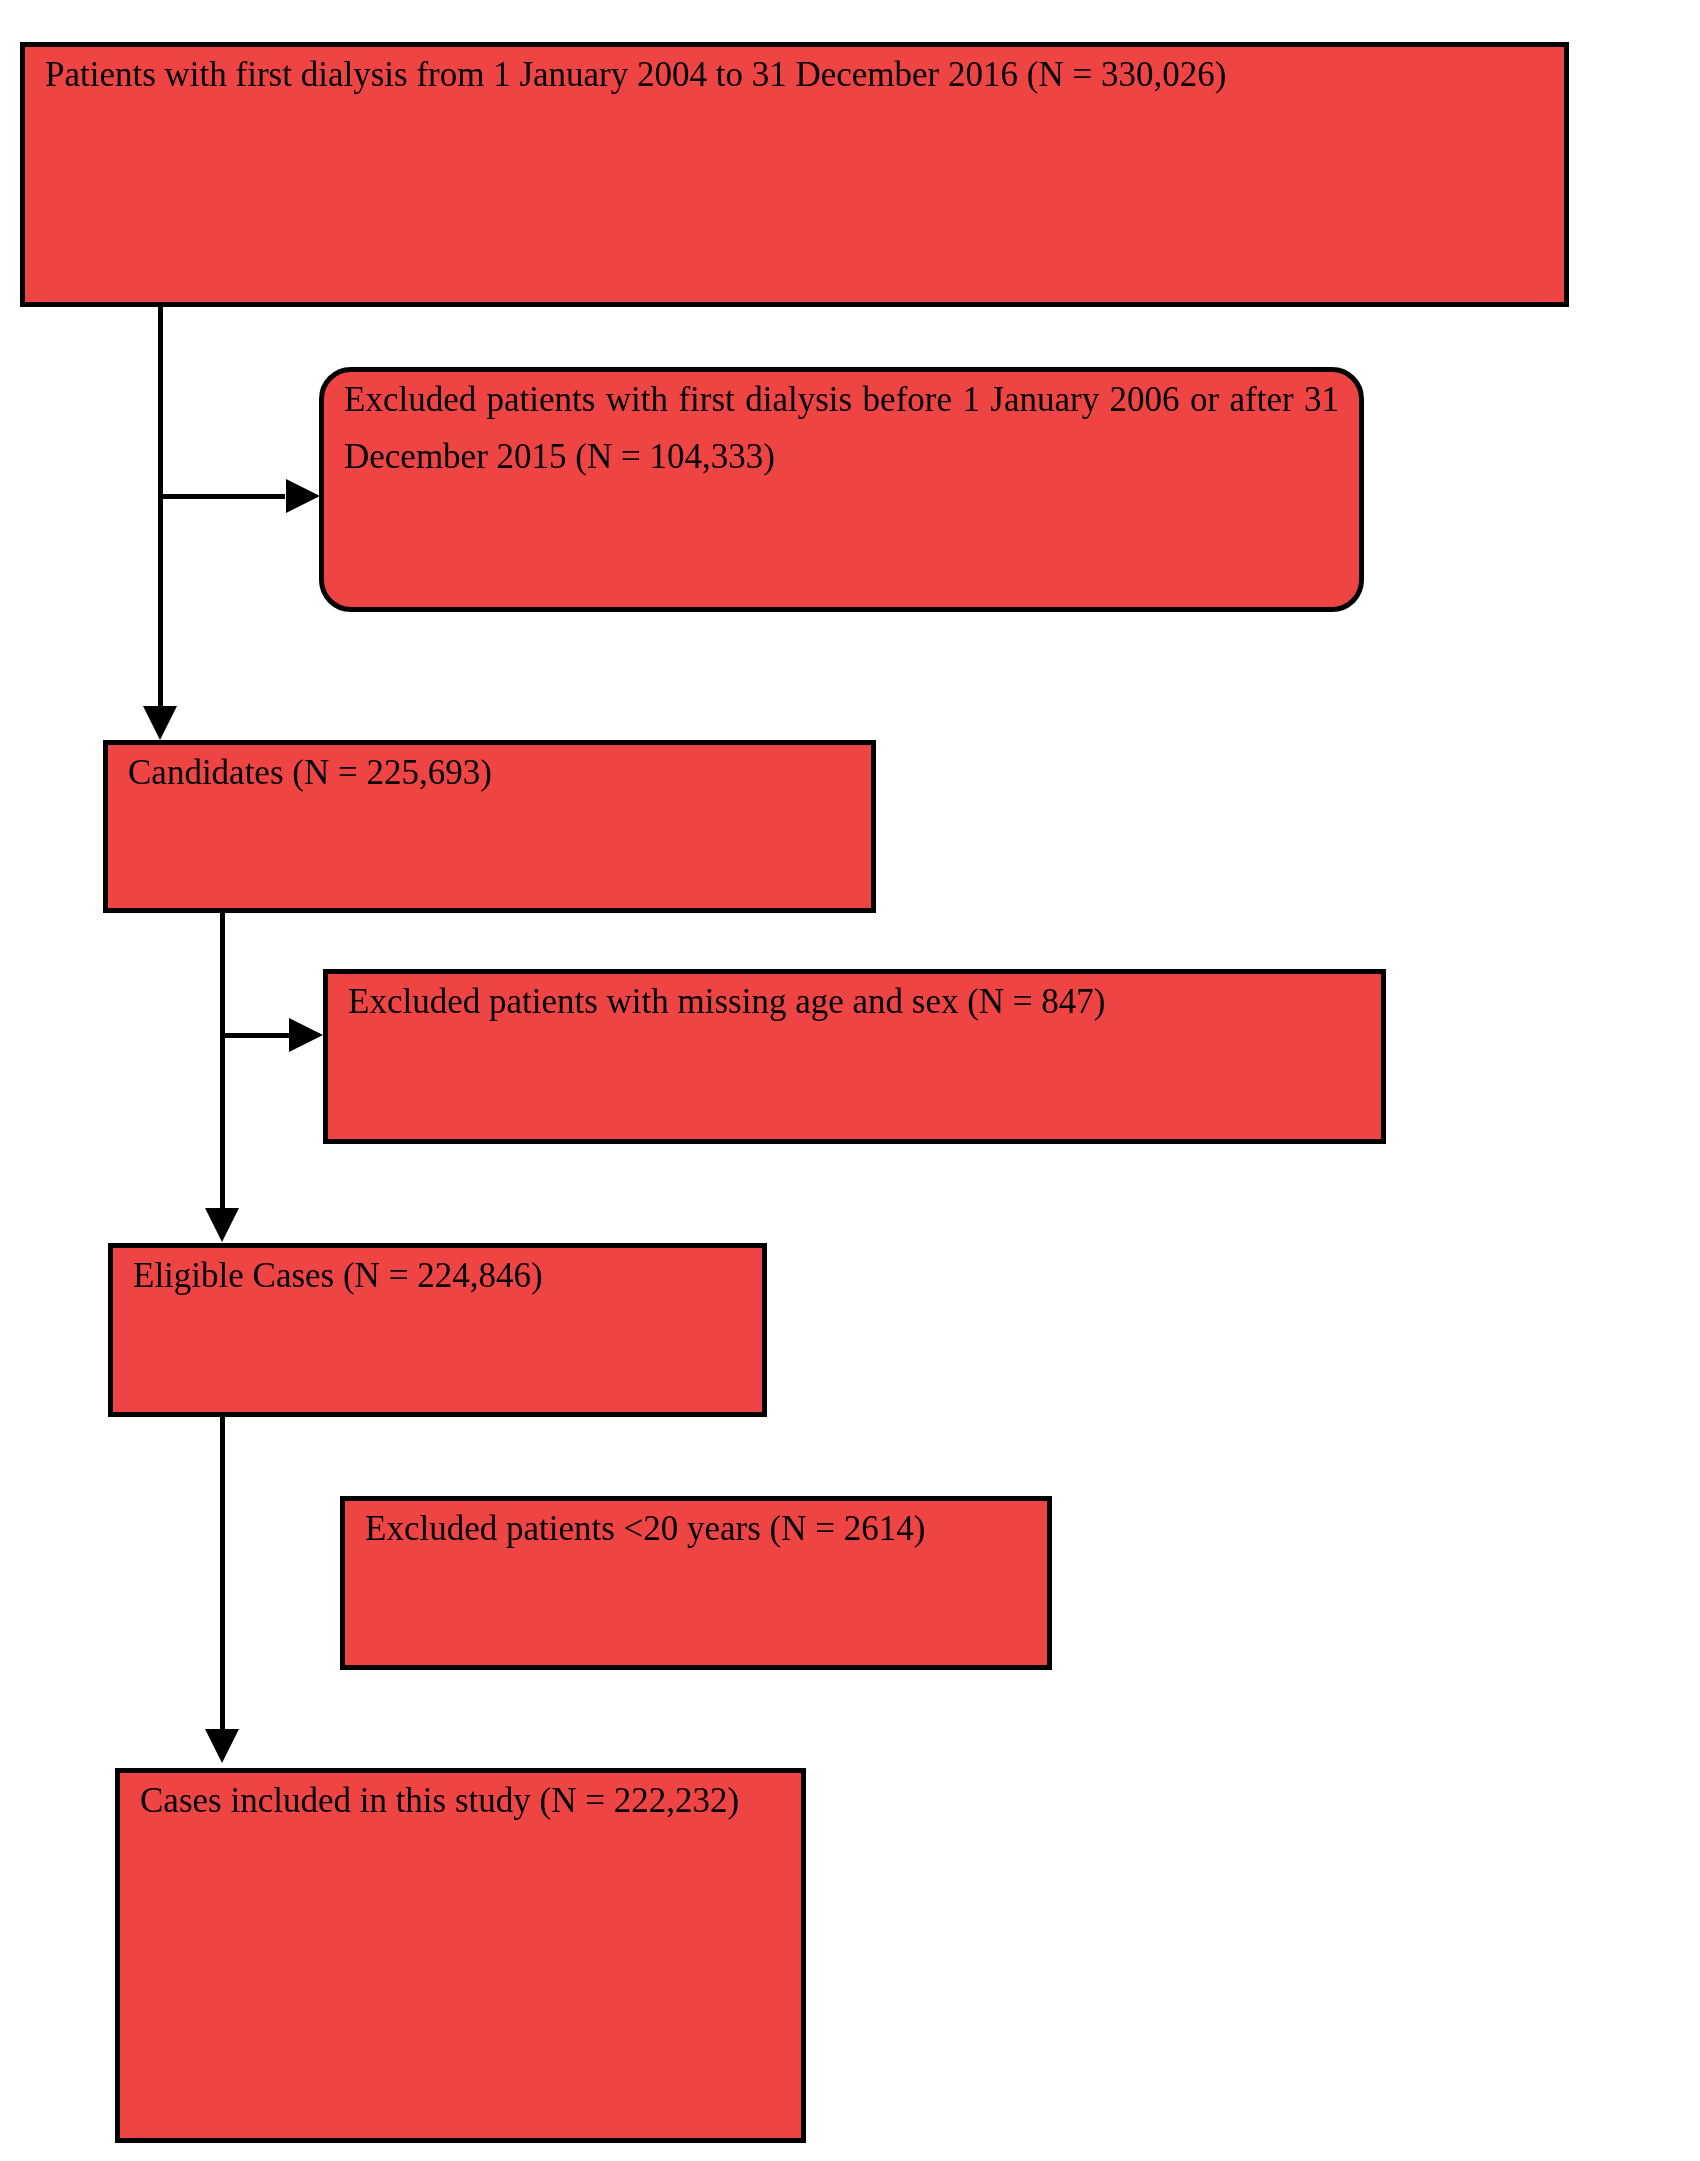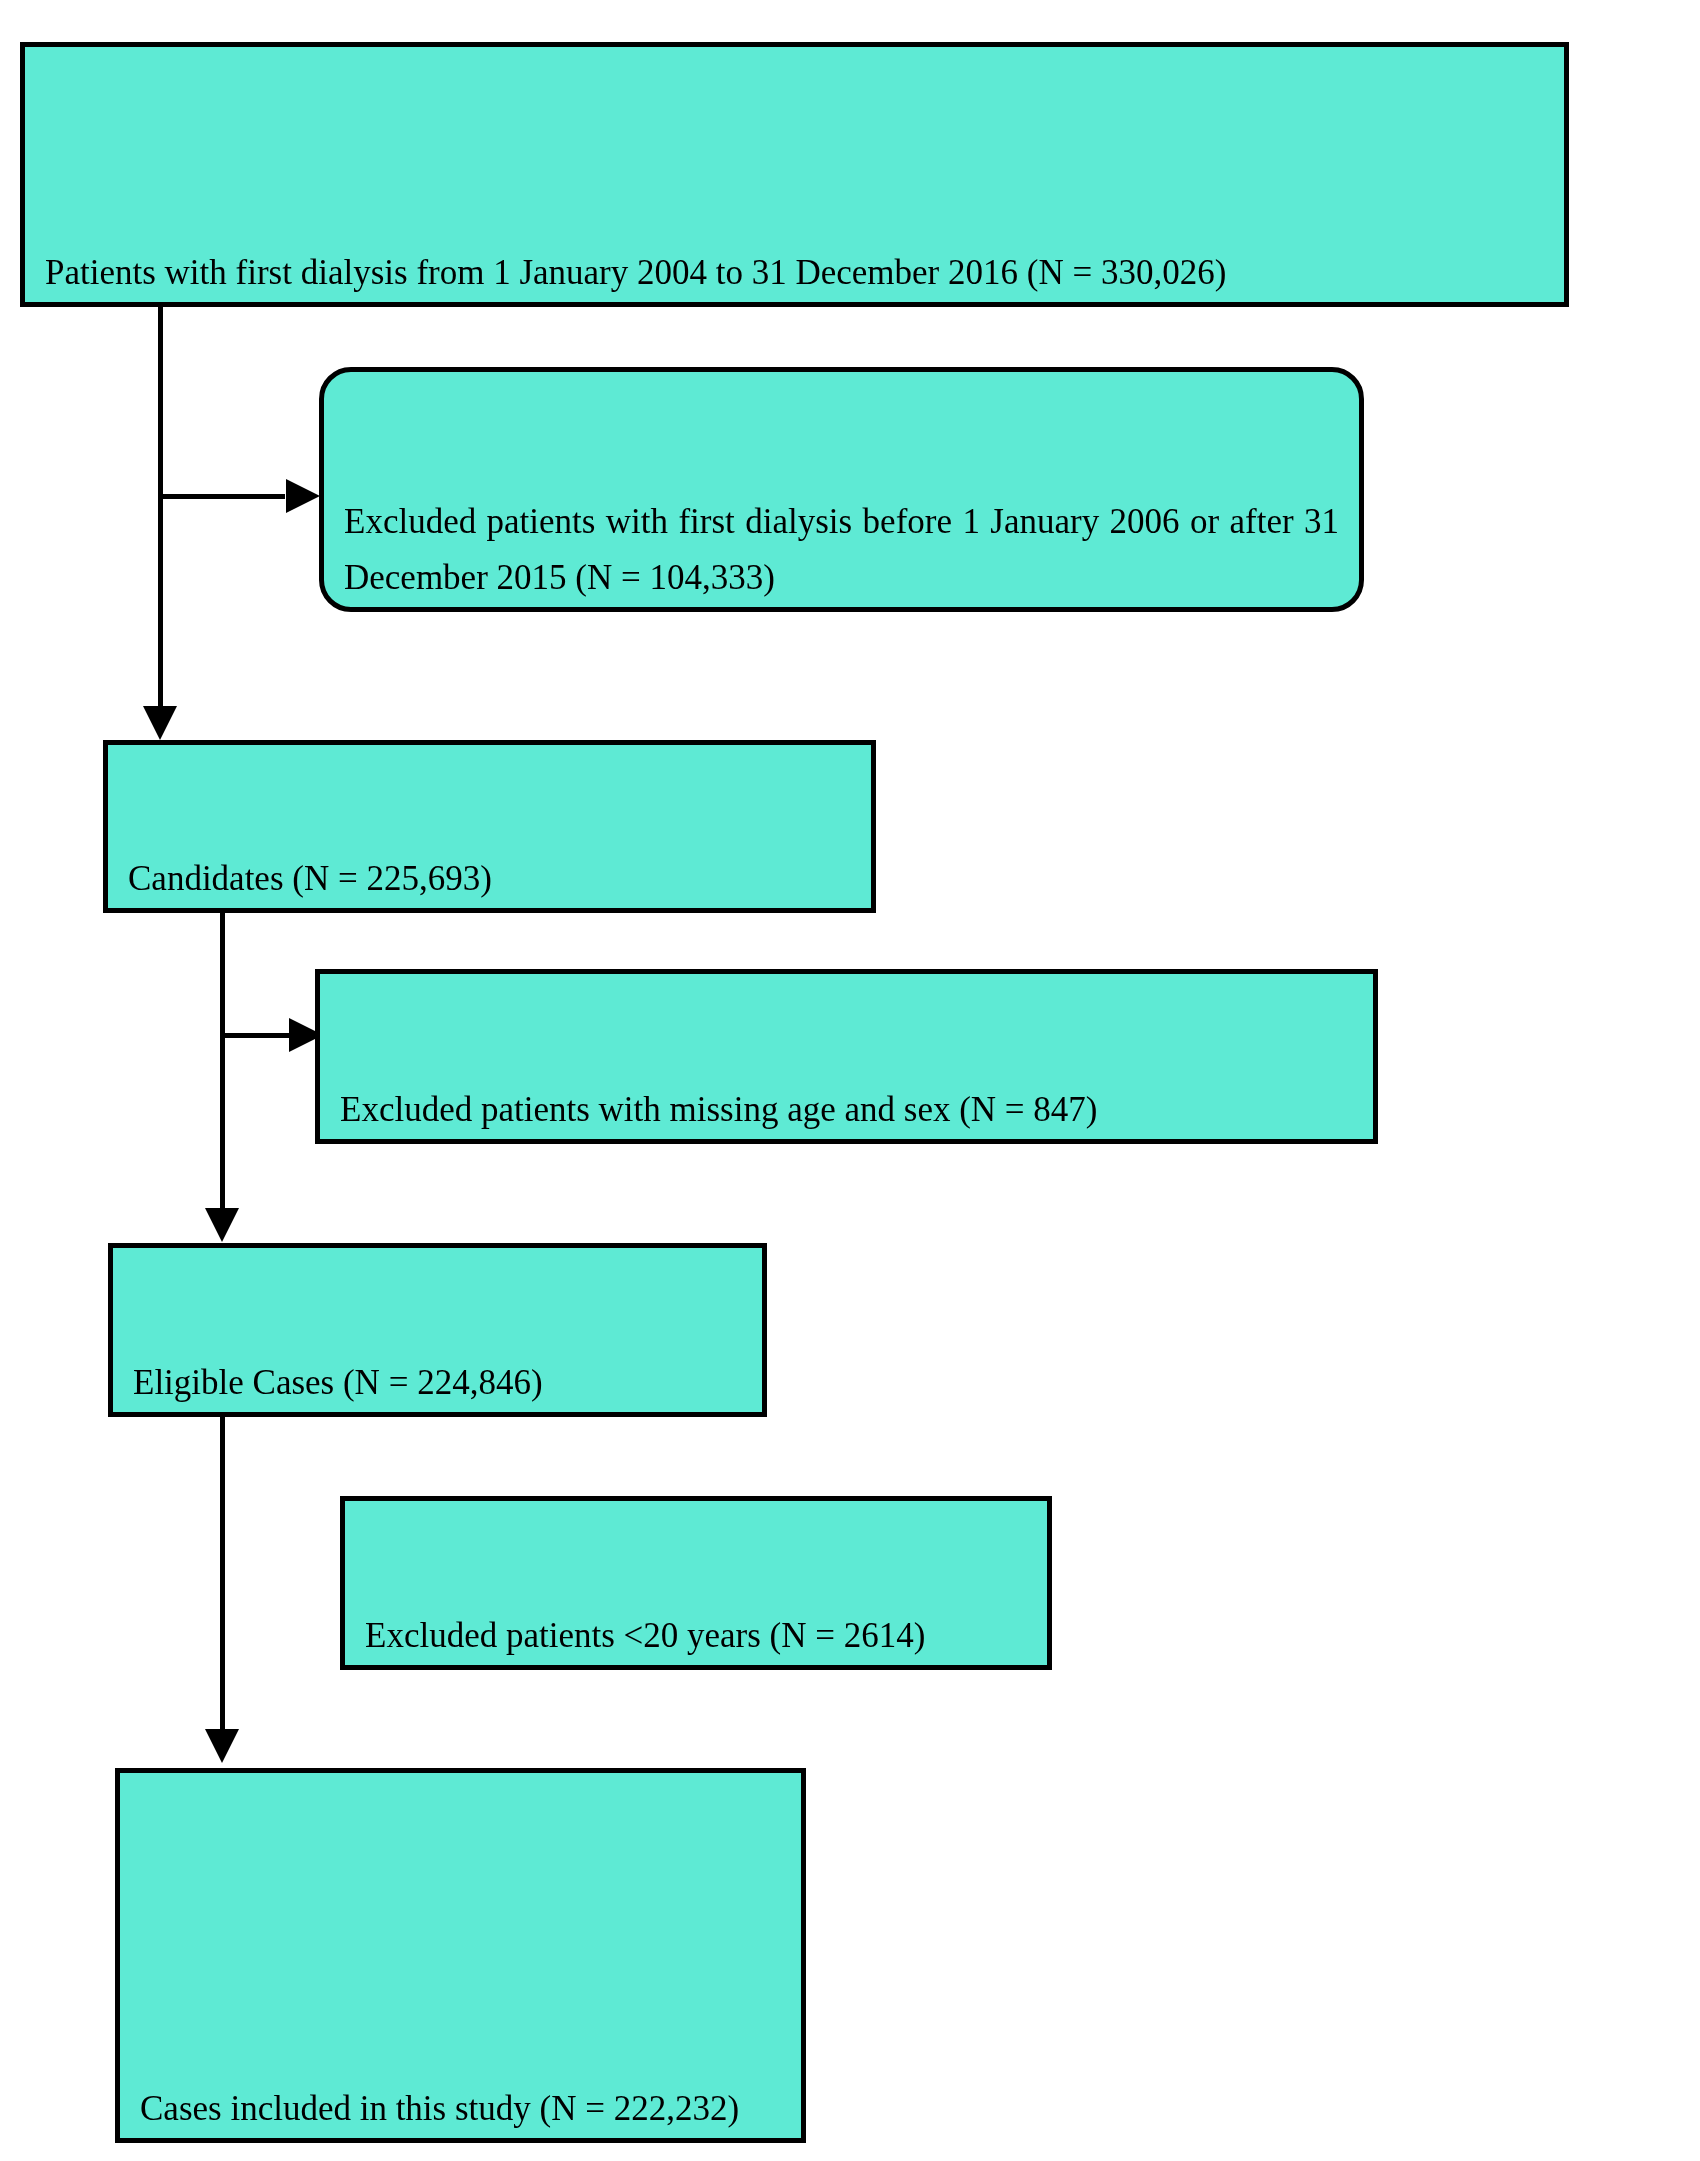--- a/index.html
+++ b/index.html
@@ -13,24 +13,24 @@
     height: 2161px;
     background: #ffffff;
     overflow: hidden;
     font-family: "Liberation Serif", "DejaVu Serif", serif;
     color: #000000;
   }
   .box {
     position: absolute;
     box-sizing: border-box;
     border: 5px solid #000000;
-    background: #5eead4;
+    background: #ef4444;
     display: flex;
     flex-direction: column;
-    justify-content: flex-end;
+    justify-content: flex-start;
   }
   .box .txt {
     font-size: 35px;
     line-height: 1.62;
     color: #000000;
     padding: 0 20px;
     white-space: normal;
   }
   .box.justify .txt {
     text-align: justify;
@@ -89,21 +89,21 @@
   <div class="box" style="left:103px; top:740px; width:773px; height:173px;">
     <div class="txt">Candidates (N = 225,693)</div>
   </div>
 
   <div class="vline" style="left:220px; top:913px; height:299px;"></div>
   <div class="arrow-down" style="left:205px; top:1208px;"></div>
 
   <div class="hline" style="left:220px; top:1033px; width:69px;"></div>
   <div class="arrow-right" style="left:289px; top:1018px;"></div>
 
-  <div class="box" style="left:315px; top:969px; width:1063px; height:175px;">
+  <div class="box" style="left:323px; top:969px; width:1063px; height:175px;">
     <div class="txt">Excluded patients with missing age and sex (N = 847)</div>
   </div>
 
   <div class="box" style="left:108px; top:1243px; width:659px; height:174px;">
     <div class="txt">Eligible Cases (N = 224,846)</div>
   </div>
 
   <div class="vline" style="left:220px; top:1417px; height:315px;"></div>
   <div class="arrow-down" style="left:205px; top:1729px;"></div>
 

